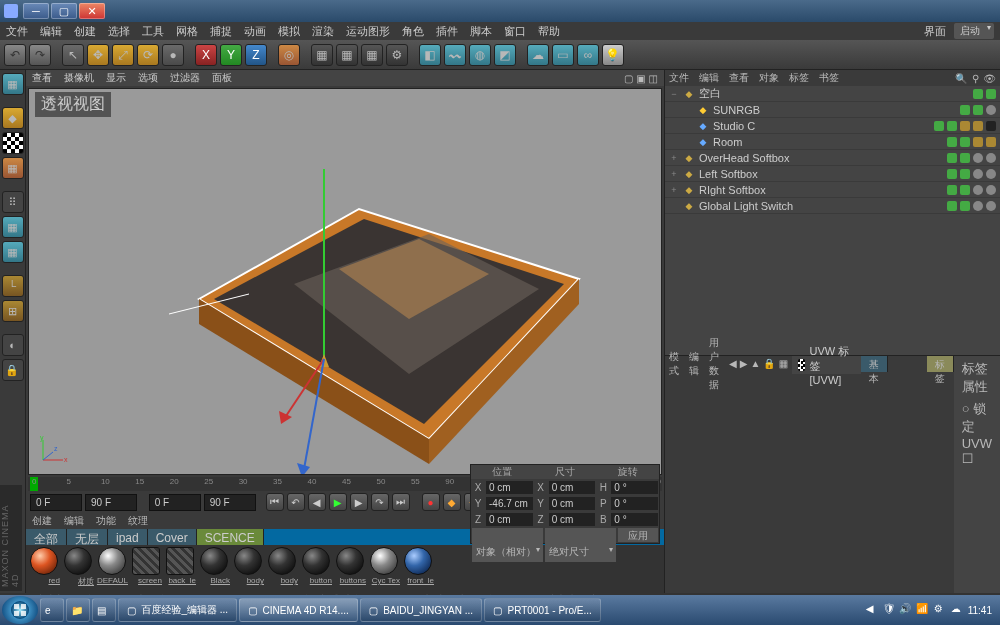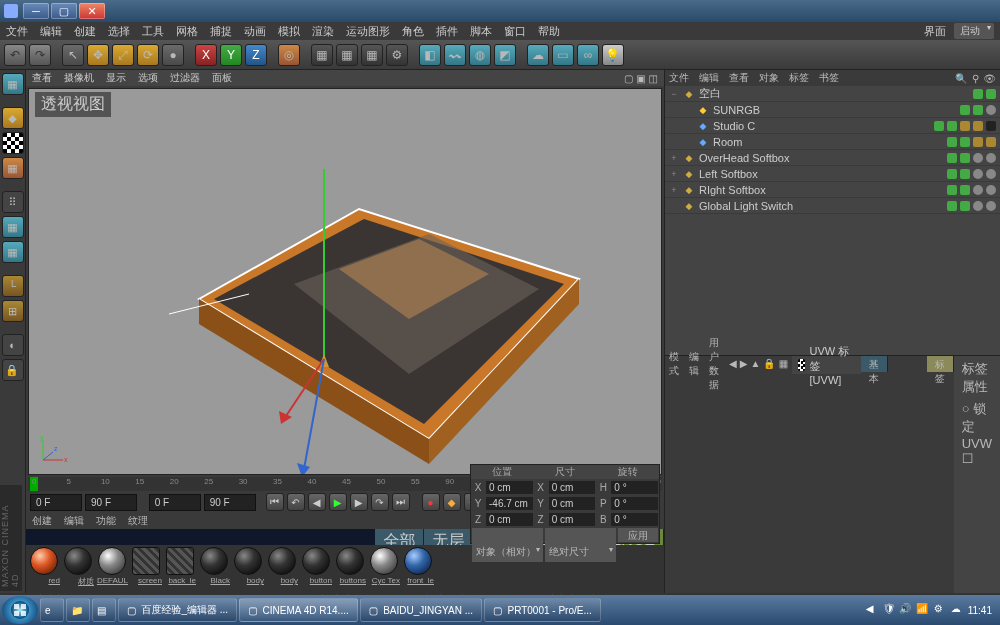--- a/index.html
+++ b/index.html
@@ -47,21 +47,21 @@
 .timeline { height: 14px; background: #333; position: relative; margin: 0 2px; }
 .timeline .tick { position: absolute; top: 0; font-size: 8px; color: #888; }
 .timeline .mark { position: absolute; left: 2px; top: 0; width: 8px; height: 14px; background: #0a0; }
 .transport { height: 22px; background: #3a3a3a; display: flex; align-items: center; padding: 0 4px; gap: 3px; }
 .tnum { background: #222; color: #ccc; padding: 2px 5px; width: 52px; font-size: 10px; border: 1px solid #111; }
 .pbtn { width: 18px; height: 18px; background: linear-gradient(#666,#444); border: 1px solid #222; border-radius: 3px; display:flex;align-items:center;justify-content:center;font-size:10px;color:#ccc; }
 .pbtn.play { color: #3f3; }
 .pbtn.rec { color: #f33; }
 .pbtn.key { color: #fa3; }
 .mattabs { height: 16px; background: #3a3a3a; display: flex; align-items: center; padding: 0 6px; gap: 12px; font-size: 10px; }
-.matcats { height: 16px; display: flex; background: #0f172a; font-size: 16px; justify-content: flex-end; }
+.matcats { height: 16px; display: flex; background: #0369a1; font-size: 12px; }
 .matcat { padding: 2px 8px; background: #3a5a6a; border-right: 1px solid #222; color: #ccc; }
 .matcat.active { background: #6a8a3a; }
 .matrow { height: 48px; background: #333; display: flex; align-items: flex-start; padding: 2px; gap: 2px; overflow: hidden; }
 .mat { width: 32px; display: flex; flex-direction: column; align-items: center; gap: 1px; }
 .matball { width: 28px; height: 28px; border-radius: 50%; background: radial-gradient(circle at 35% 30%, #fff, #888 40%, #222); border: 1px solid #111; }
 .matball.red { background: radial-gradient(circle at 35% 30%, #fca, #d52 40%, #410); }
 .matball.dk { background: radial-gradient(circle at 35% 30%, #888, #333 40%, #000); }
 .matball.blue { background: radial-gradient(circle at 35% 30%, #acf, #36a 40%, #013); }
 .matball.tex { background: repeating-linear-gradient(45deg,#555,#555 3px,#333 3px,#333 6px); border-radius: 3px; }
 .mat span { font-size: 8px; color: #aaa; white-space: nowrap; overflow: hidden; width: 32px; text-align: right; text-decoration: underline; }

